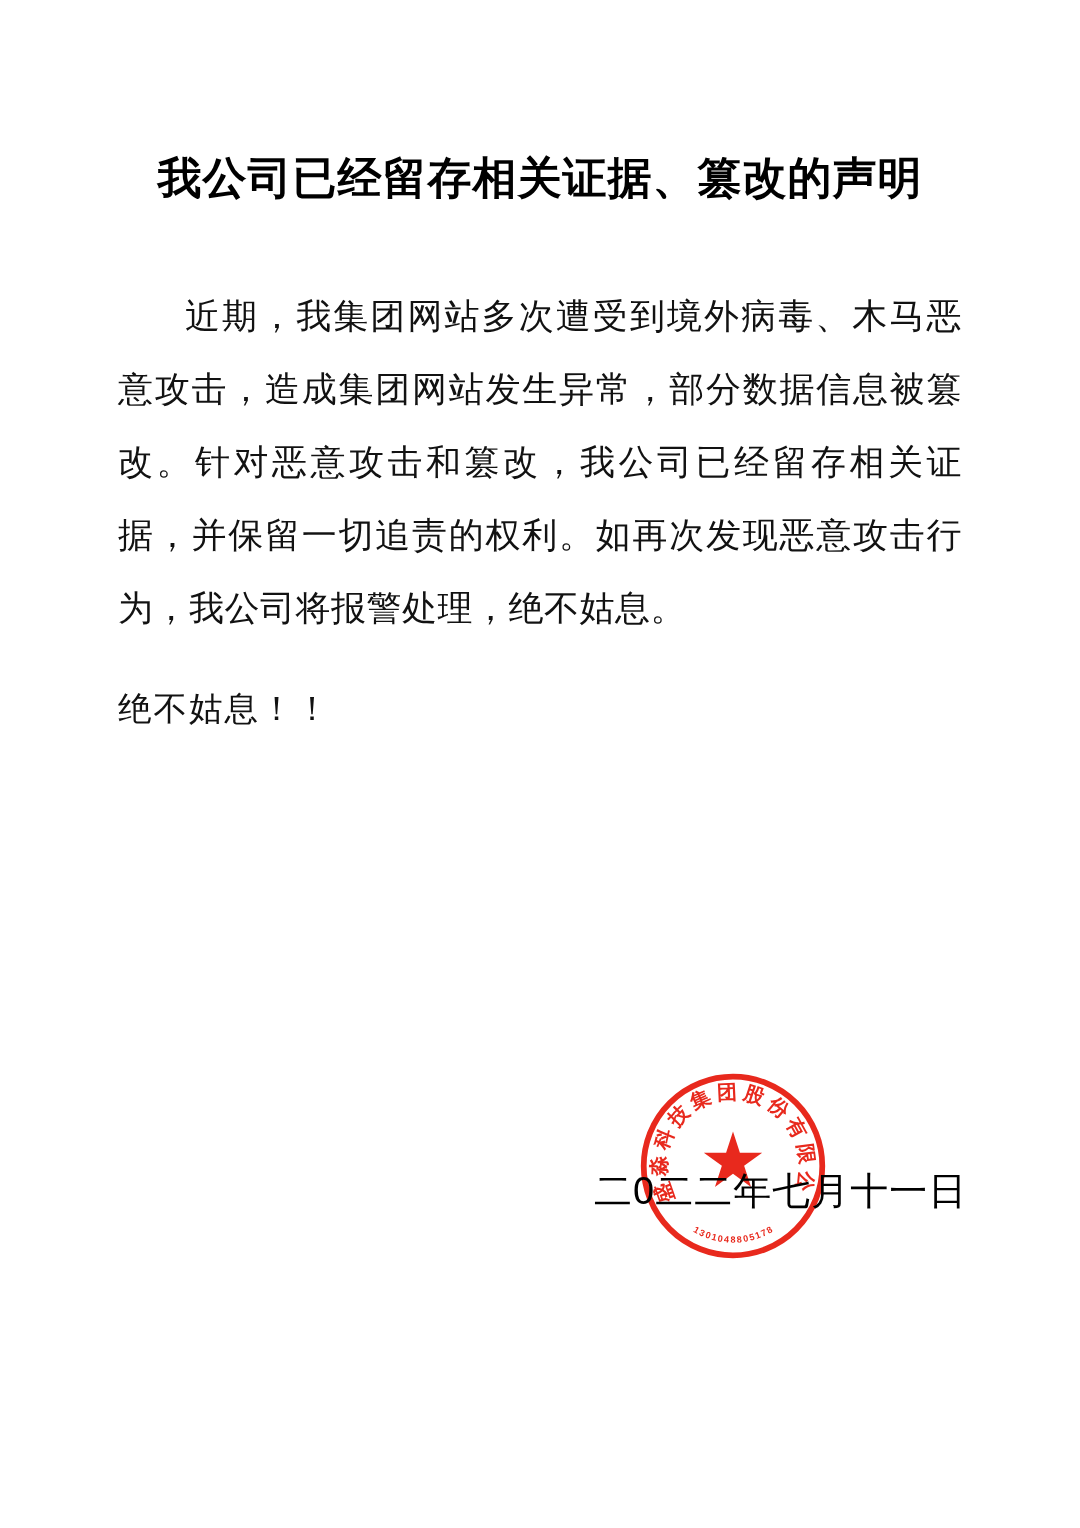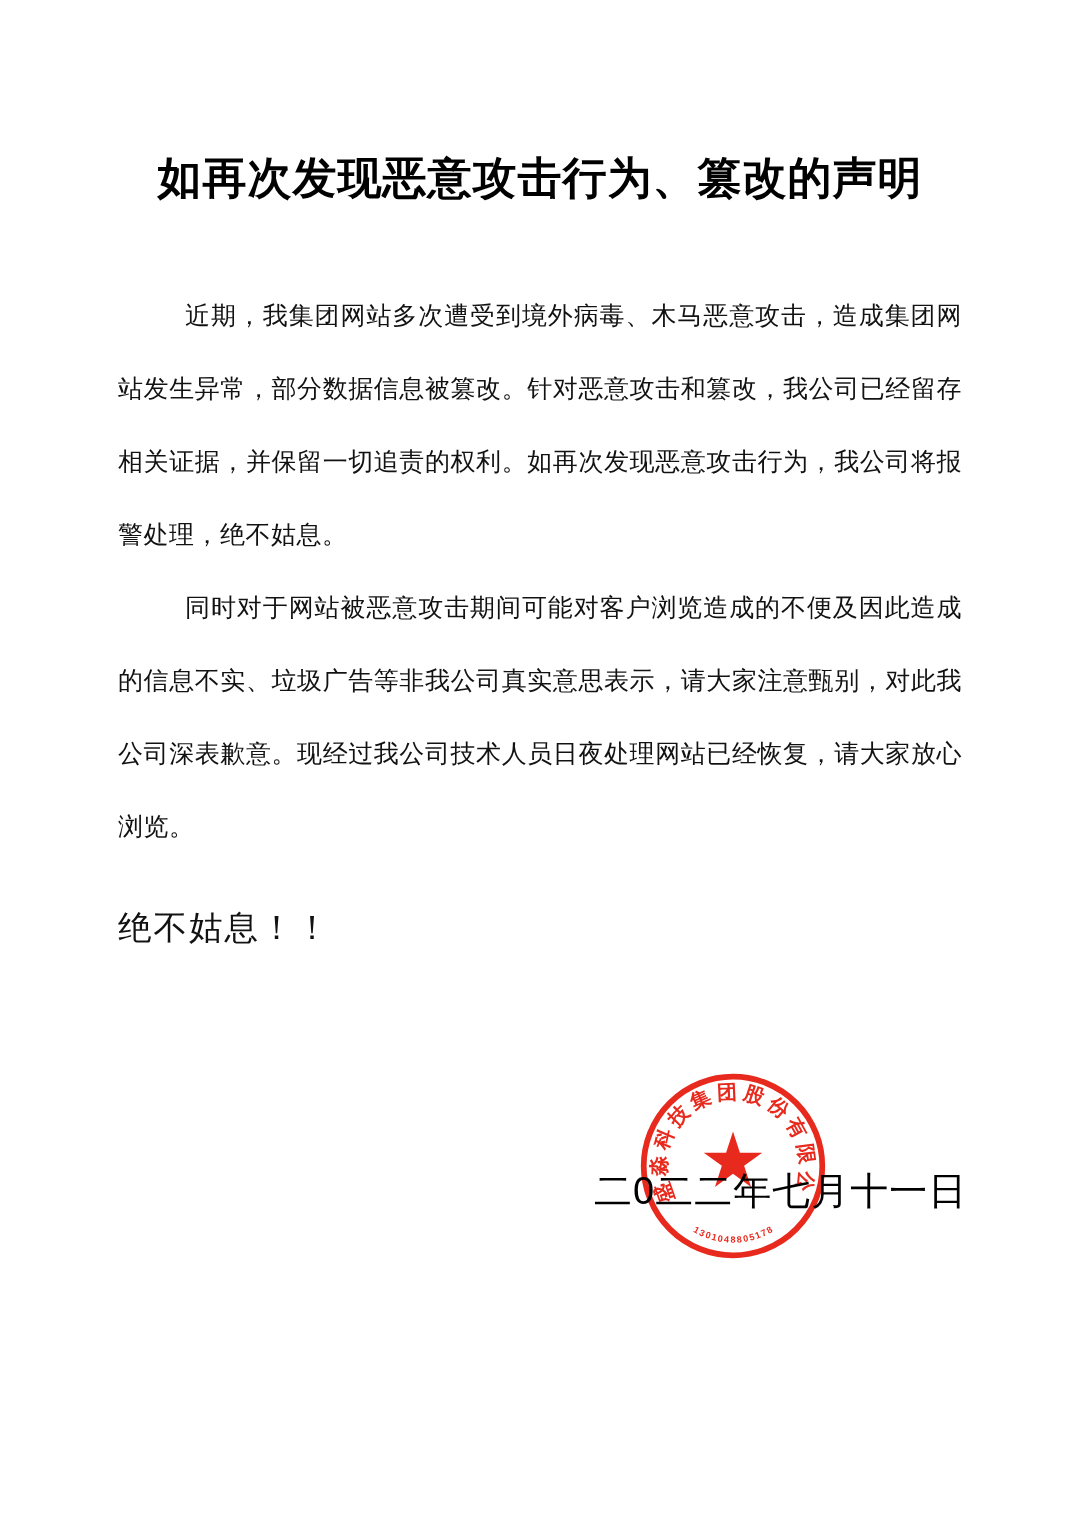--- a/index.html
+++ b/index.html
@@ -22,21 +22,21 @@
     line-height: 1.2;
     font-weight: 700;
     letter-spacing: 1px;
     color: #000;
   }
   .content {
     margin: 0 118px;
   }
   .body-para {
     margin-top: 0;
-    font-size: 25px;
+    font-size: 35px;
     line-height: 73px;
     text-align: justify;
     letter-spacing: 0.5px;
     word-break: break-all;
   }
   .body-para.first { margin-top: 74px; }
   .body-para.indent { text-indent: 67px; }
   .closing {
     margin-top: 28px;
     font-size: 33.5px;
@@ -82,25 +82,24 @@
     font-size: 9.5px;
     font-weight: 700;
     letter-spacing: 1.6px;
   }
 </style>
 </head>
 <body>
 
 <div class="page">
 
-  <h1 class="doc-title">如再次发现恶意攻击行为、篡改的声明</h1>
+  <h1 class="doc-title">我公司已经留存相关证据、篡改的声明</h1>
 
   <div class="content">
     <p class="body-para indent first">近期，我集团网站多次遭受到境外病毒、木马恶意攻击，造成集团网站发生异常，部分数据信息被篡改。针对恶意攻击和篡改，我公司已经留存相关证据，并保留一切追责的权利。如再次发现恶意攻击行为，我公司将报警处理，绝不姑息。</p>
-    <p class="body-para indent">同时对于网站被恶意攻击期间可能对客户浏览造成的不便及因此造成的信息不实、垃圾广告等非我公司真实意思表示，请大家注意甄别，对此我公司深表歉意。现经过我公司技术人员日夜处理网站已经恢复，请大家放心浏览。</p>
     <p class="closing">绝不姑息！！</p>
   </div>
 
   <div class="seal">
     <svg viewBox="0 0 200 200" xmlns="http://www.w3.org/2000/svg">
       <defs>
         <path id="arc-top" d="M 39.4,135 A 70,70 0 1 1 160.6,135" fill="none"></path>
         <path id="arc-bottom" d="M 50.8,163 A 80,80 0 0 0 149.2,163" fill="none"></path>
       </defs>
       <circle class="seal-ring" cx="100" cy="100" r="93"></circle>

